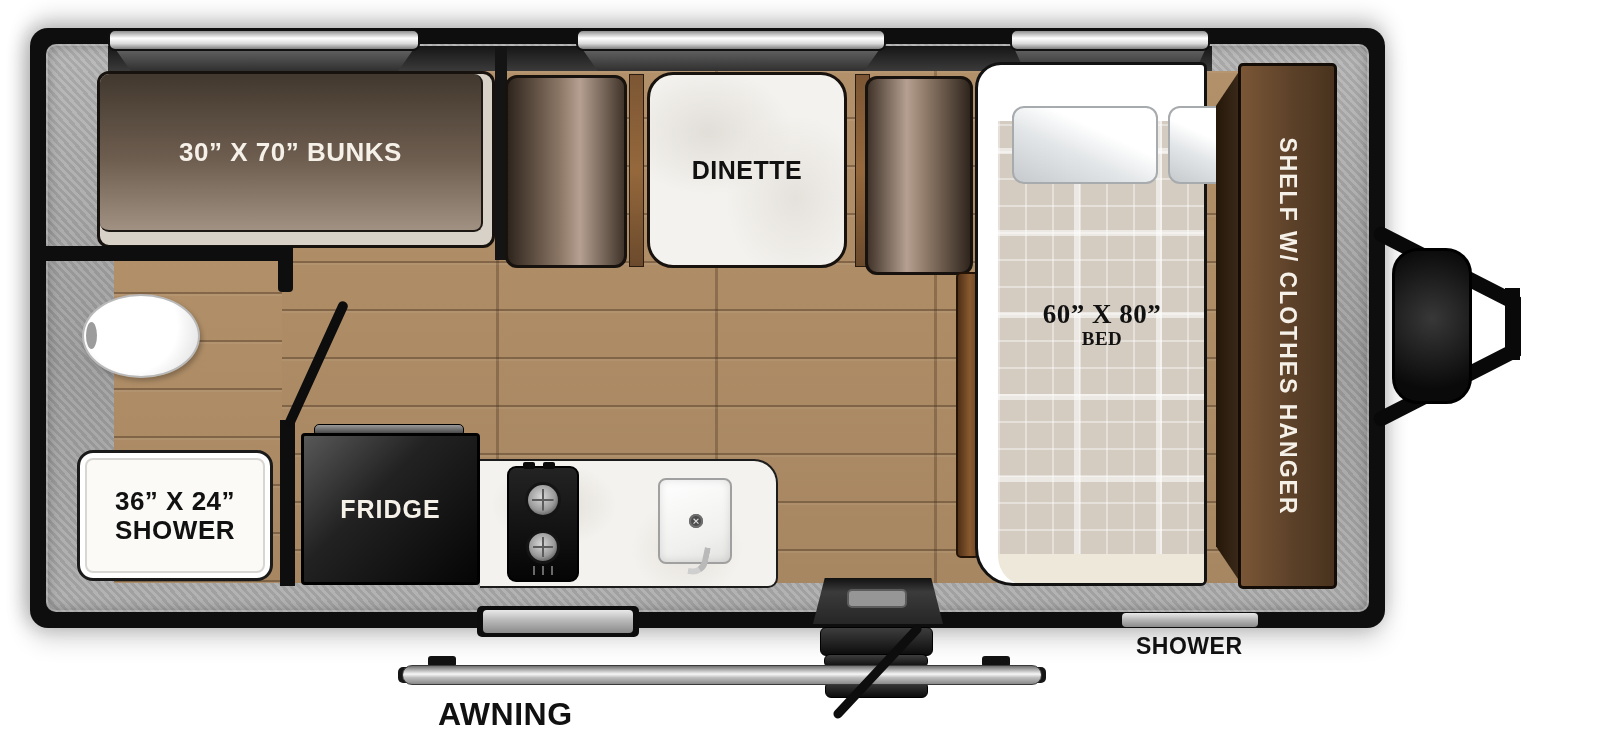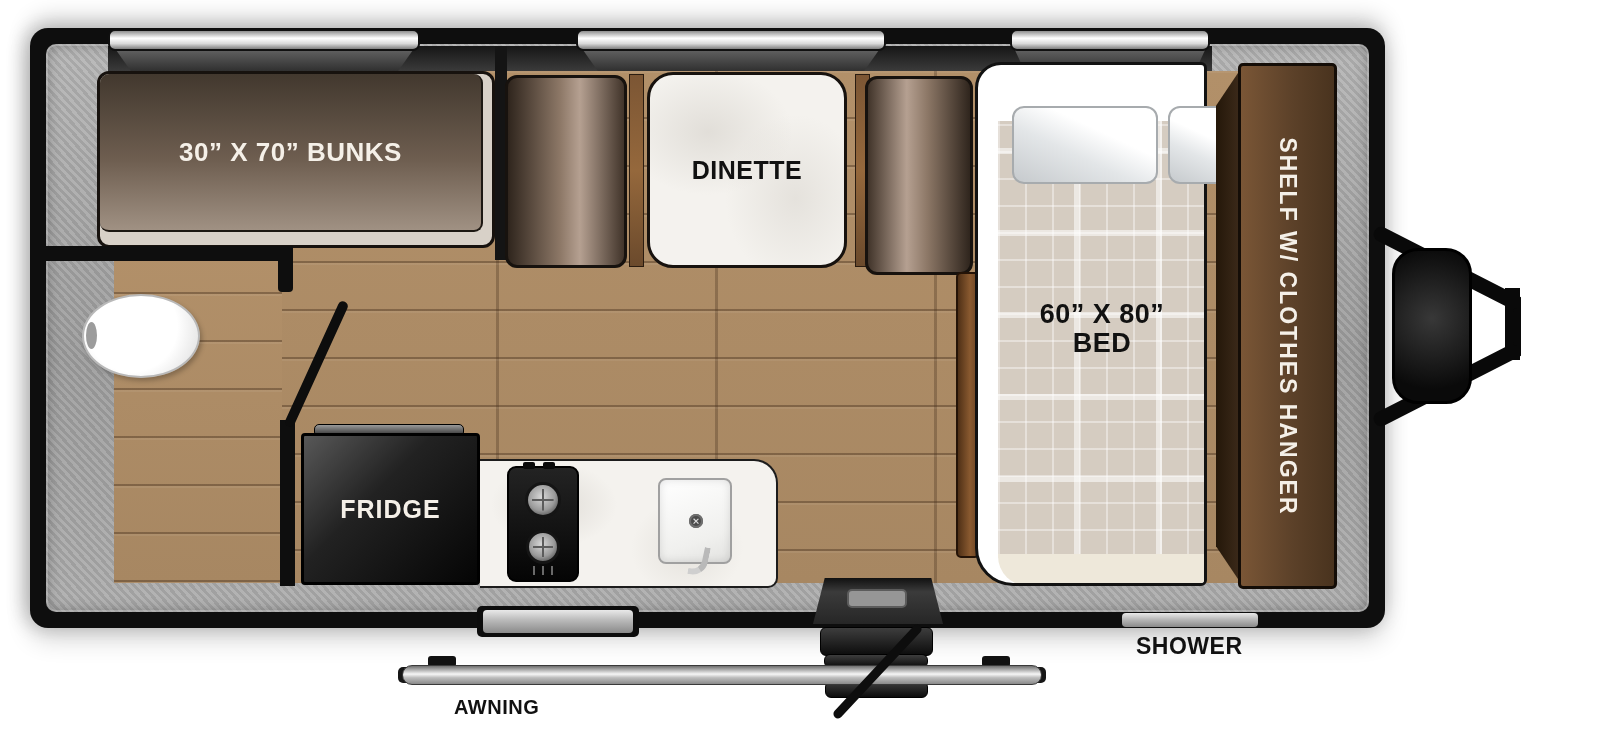--- a/index.html
+++ b/index.html
@@ -218,38 +218,42 @@
   <div class="abs bench-strip" style="left:855px;"></div>
   <div class="abs seat seat-r"></div>
 
   <div class="abs bed-base-strip"></div>
   <div class="abs bed">
     <div class="abs bed-plaid"></div>
     <div class="abs bed-foot"></div>
   </div>
   <div class="abs pillow" style="left:1012px;width:146px;"></div>
   <div class="abs pillow" style="left:1168px;width:54px;border-radius:12px 4px 4px 12px;"></div>
-  <div class="abs bed-label-wrap flexc" style="flex-direction:column;">
+  <div class="abs bed-label-wrap flexc" style="flex-direction:column;font-family:Liberation Serif, serif;">
     <span class="label" style="font-size:27px;">60” X 80”</span>
-    <span class="label" style="font-size:27px;">BED</span>
+    <span class="label" style="font-size:19px;">BED</span>
   </div>
 
   <div class="abs shelf-side"></div>
   <div class="abs shelf"></div>
   <div class="abs shelf-label-wrap flexc">
     <span class="label-w">SHELF W/ CLOTHES HANGER</span>
   </div>
 
   <div class="abs bath-wall" style="left:30px;top:246px;width:253px;height:15px;"></div>
   <div class="abs bath-wall" style="left:278px;top:246px;width:15px;height:46px;border-radius:0 0 4px 4px;"></div>
   <div class="abs bath-wall" style="left:280px;top:420px;width:15px;height:166px;"></div>
   <div class="abs door-rod" style="left:248px;top:359px;width:137px;height:10px;transform:rotate(-65.5deg);"></div>
 
   <div class="abs toilet"></div>
   <div class="abs toilet-flush"></div>
+  <div class="abs shower flexc" style="flex-direction:column;">
+    <span class="label" style="font-size:26px;">36” X 24”</span>
+    <span class="label" style="font-size:26px;">SHOWER</span>
+  </div>
 
   <div class="abs fridge-lip"></div>
   <div class="abs fridge flexc">
     <span class="label-w" style="font-size:25px;letter-spacing:1px;">FRIDGE</span>
   </div>
   <div class="abs counter"></div>
   <div class="abs stove">
     <div class="abs stove-knob" style="left:14px;"></div>
     <div class="abs stove-knob" style="left:34px;"></div>
     <div class="abs burner" style="left:16px;top:14px;width:36px;height:36px;"></div>
@@ -271,21 +275,21 @@
   <div class="abs step" style="left:820px;top:627px;width:113px;height:29px;"></div>
   <div class="abs step" style="left:824px;top:654px;width:104px;height:14px;"></div>
   <div class="abs step" style="left:825px;top:681px;width:103px;height:17px;"></div>
   <div class="abs bar-tab" style="left:428px;"></div>
   <div class="abs bar-tab" style="left:982px;"></div>
   <div class="abs bar-cap" style="left:398px;"></div>
   <div class="abs bar-cap" style="left:1030px;"></div>
   <div class="abs awning-bar"></div>
   <div class="abs door-rod" style="left:815px;top:667px;width:125px;height:9px;transform:rotate(-47deg);"></div>
 
-  <div class="abs label" style="left:438px;top:697px;font-size:20px;margin-left:16px;">AWNING</div>
+  <div class="abs label" style="left:438px;top:697px;font-size:32px;">AWNING</div>
   <div class="abs label" style="left:1136px;top:634px;font-size:23px;">SHOWER</div>
 
   <div class="abs hitch-bar" style="left:1364px;top:268px;transform:rotate(27deg);"></div>
   <div class="abs hitch-bar" style="left:1364px;top:370px;transform:rotate(-27deg);"></div>
   <div class="abs" style="left:1505px;top:288px;width:15px;height:72px;background:#090909;"></div>
   <div class="abs" style="left:1513px;top:308px;width:44px;height:38px;background:#090909;border-radius:4px;"></div>
   <div class="abs tank"></div>
   <div class="abs" style="left:1540px;top:305px;width:38px;height:44px;background:#0a0a0a;border-radius:7px;"></div>
   <div class="abs" style="left:1570px;top:311px;width:32px;height:32px;background:#0a0a0a;border-radius:50%;"></div>
   <div class="abs ring" style="left:1579px;top:320px;width:13px;height:13px;"></div>

